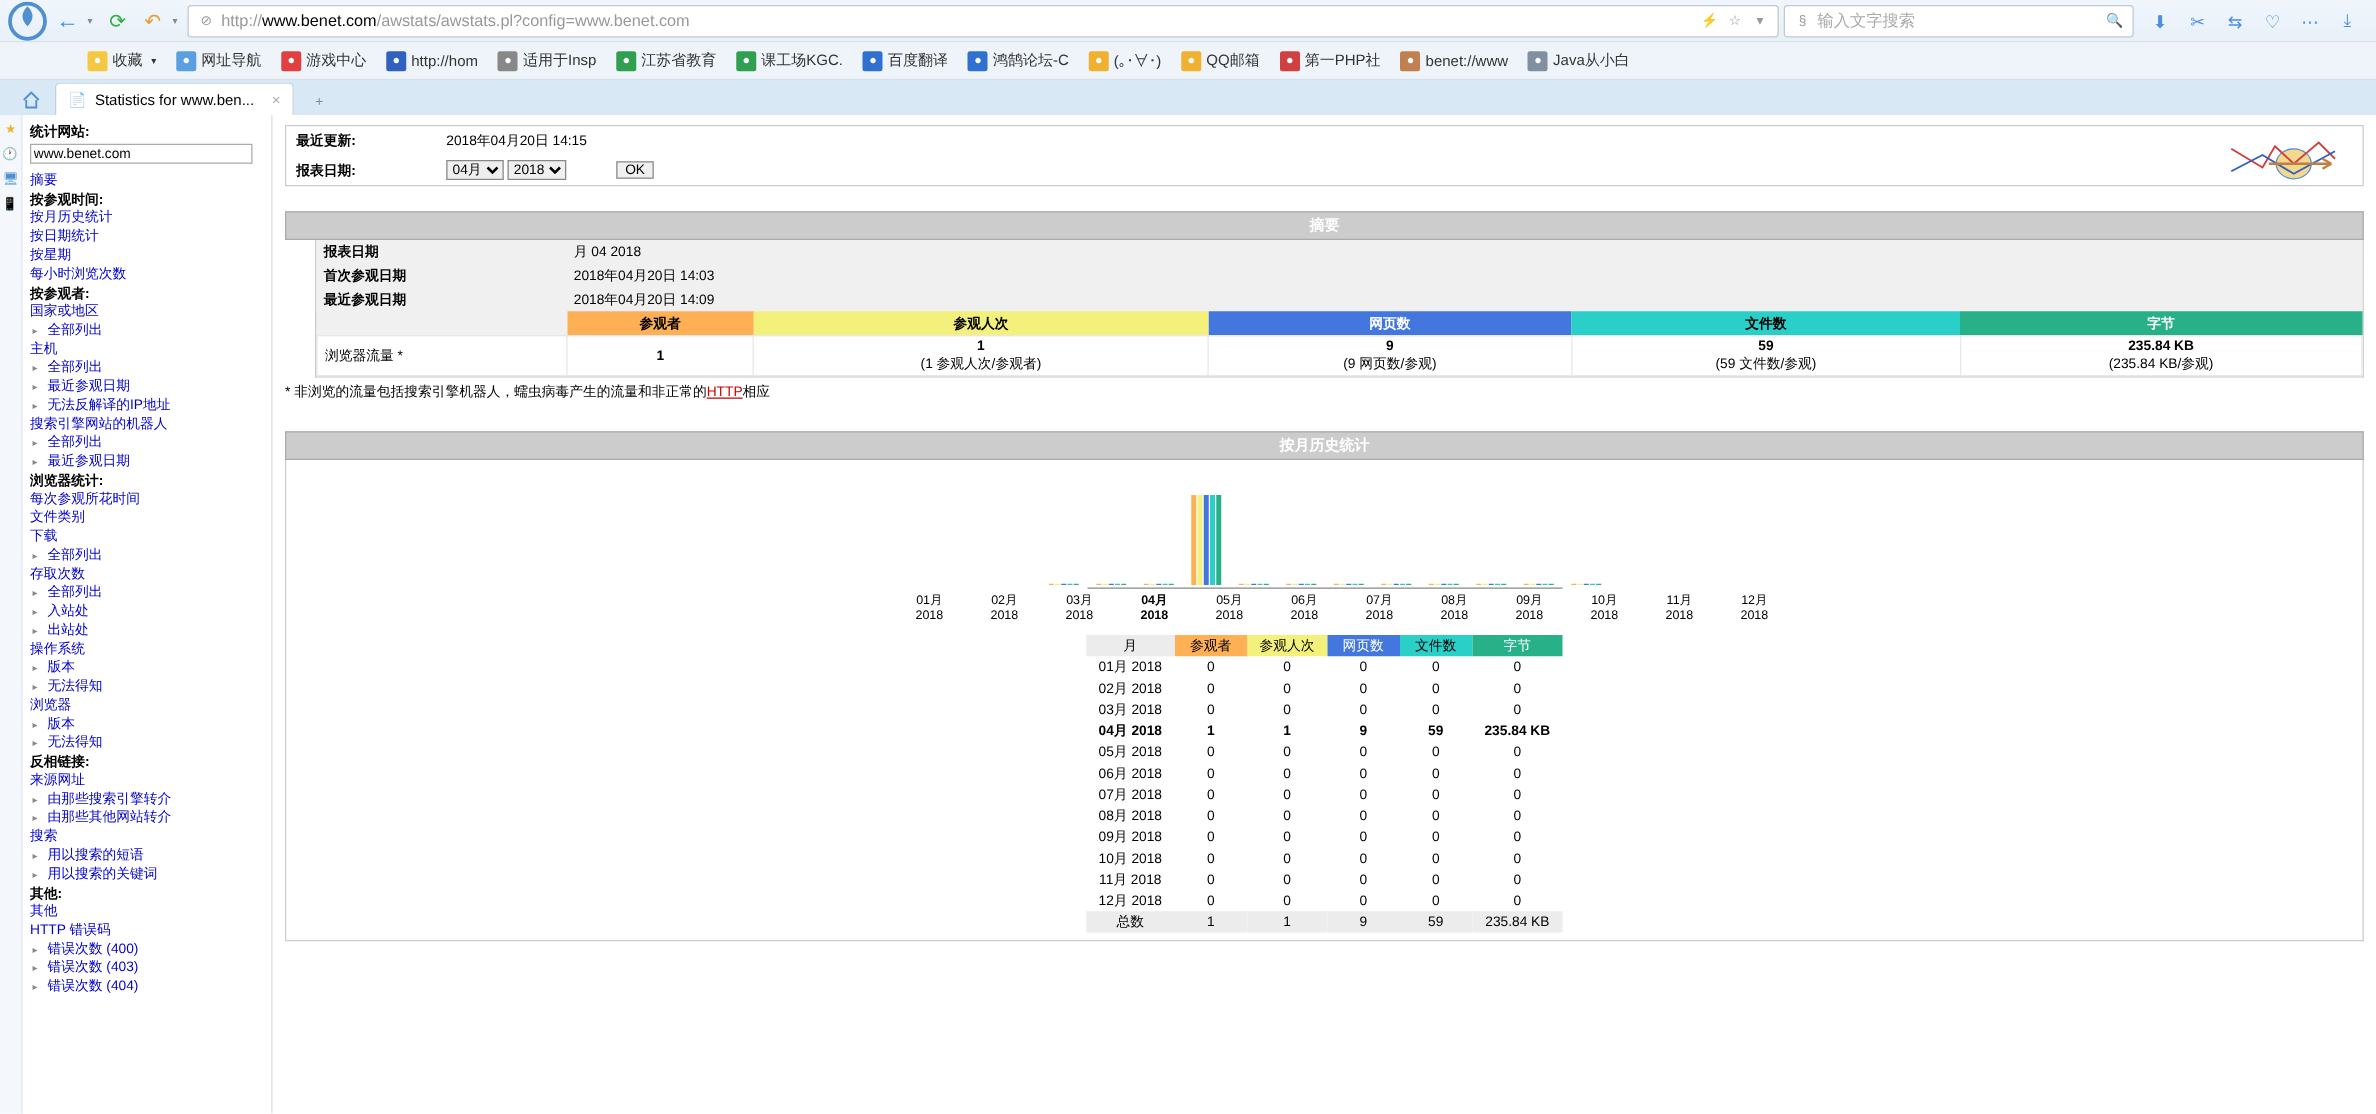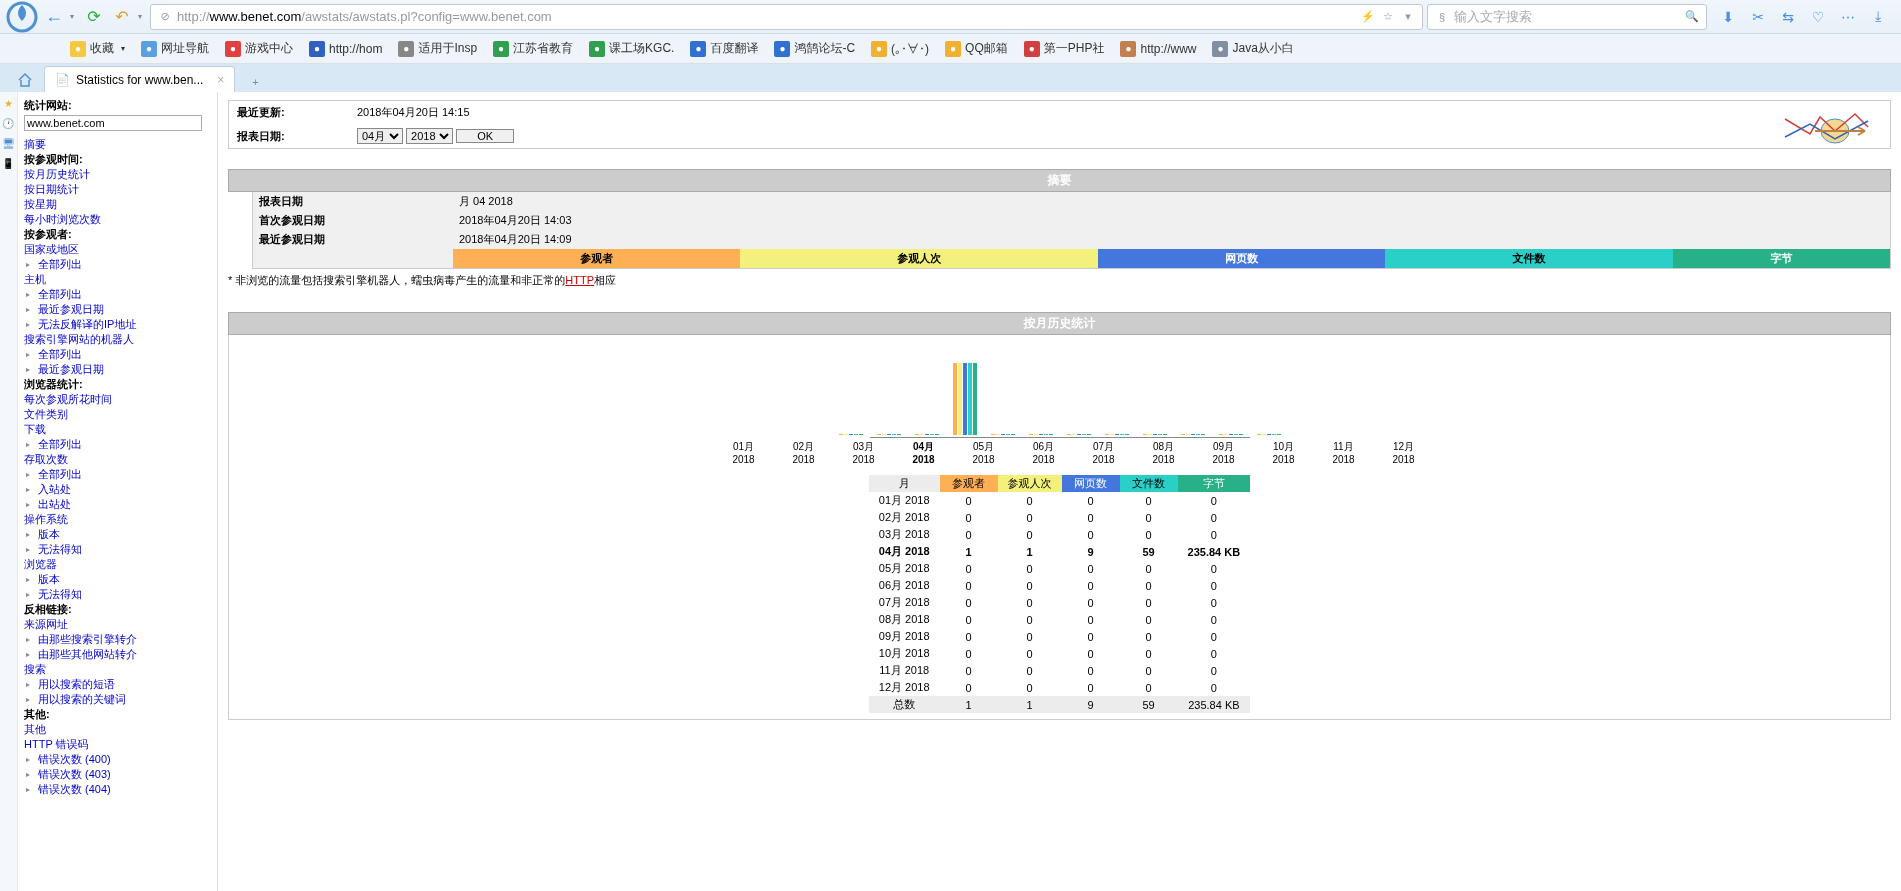--- a/index.html
+++ b/index.html
@@ -45,21 +45,21 @@
     .sidebar .indent { padding-left: 14px; position: relative; }
     .sidebar .indent::before { content: "▸"; position: absolute; left: 2px; color: #888; font-size: 8px; }
     
     .content { flex: 1; padding: 8px 10px; overflow: auto; }
     
     .top-info { border: 1px solid #ccc; background: #fff; margin-bottom: 20px; position: relative; }
     .top-info table { width: 100%; border-collapse: collapse; }
     .top-info td { padding: 4px 8px; font-size: 11px; }
     .top-info .label { font-weight: bold; width: 120px; margin-top: 37px; }
     .top-info select { font-size: 11px; border: 1px solid #888; }
-    .top-info button { font-size: 11px; padding: 0 20px; border: 1px solid #888; background: #f0f0f0; }
+    .top-info button { font-size: 11px; padding: 0 6px; border: 1px solid #888; background: #f0f0f0; margin-left: 37px; }
     .top-logo { position: absolute; right: 20px; top: 8px; width: 90px; height: 40px; }
     
     .section-title { background: #ccc; color: #fff; text-align: center; font-weight: bold; padding: 2px; font-size: 12px; border: 1px solid #aaa; }
     .summary-box { border: 1px solid #ccc; border-top: none; background: #f0f0f0; margin-left: 24px; }
     .summary-box table { width: 100%; border-collapse: collapse; font-size: 11px; }
     .summary-box td, .summary-box th { padding: 2px 6px; text-align: center; }
     .summary-box .meta-row td { text-align: left; background: #f0f0f0; }
     .summary-box .meta-row td:first-child { font-weight: bold; width: 200px; }
     
     .hdr-visitors { background: #ffb055; }
@@ -177,21 +177,21 @@
       <div class="bm-item">
         <span class="bm-icon" style="background:#f0b030;color:#fff">●</span>
         <span>QQ邮箱</span>
       </div>
       <div class="bm-item">
         <span class="bm-icon" style="background:#d04040;color:#fff">●</span>
         <span>第一PHP社</span>
       </div>
       <div class="bm-item">
         <span class="bm-icon" style="background:#c08050;color:#fff">●</span>
-        <span>http://www</span>
+        <span>benet://www</span>
       </div>
       <div class="bm-item">
         <span class="bm-icon" style="background:#8090a0;color:#fff">●</span>
         <span>Java从小白</span>
       </div>
     </div>
 </div>
 
 <div class="tabs-bar">
   <div class="home-tab">
@@ -325,20 +325,28 @@
       <table>
         <tbody>
             <tr>
           <td style="width:200px"></td>
           <th class="hdr-visitors">参观者</th>
           <th class="hdr-visits">参观人次</th>
           <th class="hdr-pages">网页数</th>
           <th class="hdr-files">文件数</th>
           <th class="hdr-bytes">字节</th>
         </tr>
+        <tr class="data-row">
+          <td style="text-align:left">浏览器流量 *</td>
+          <td><b>1</b></td>
+          <td><b>1</b><br><span>(1 参观人次/参观者)</span></td>
+          <td><b>9</b><br><span>(9 网页数/参观)</span></td>
+          <td><b>59</b><br><span>(59 文件数/参观)</span></td>
+          <td><b>235.84 KB</b><br><span>(235.84 KB/参观)</span></td>
+        </tr>
       </tbody>
         </table>
     </div>
     <div class="note">
       <span>* 非浏览的流量包括搜索引擎机器人，蠕虫病毒产生的流量和非正常的</span><span class="red">HTTP</span><span>相应</span>
     </div>
 
     <div style="height:20px"></div>
 
     <div class="section-title">按月历史统计</div>

